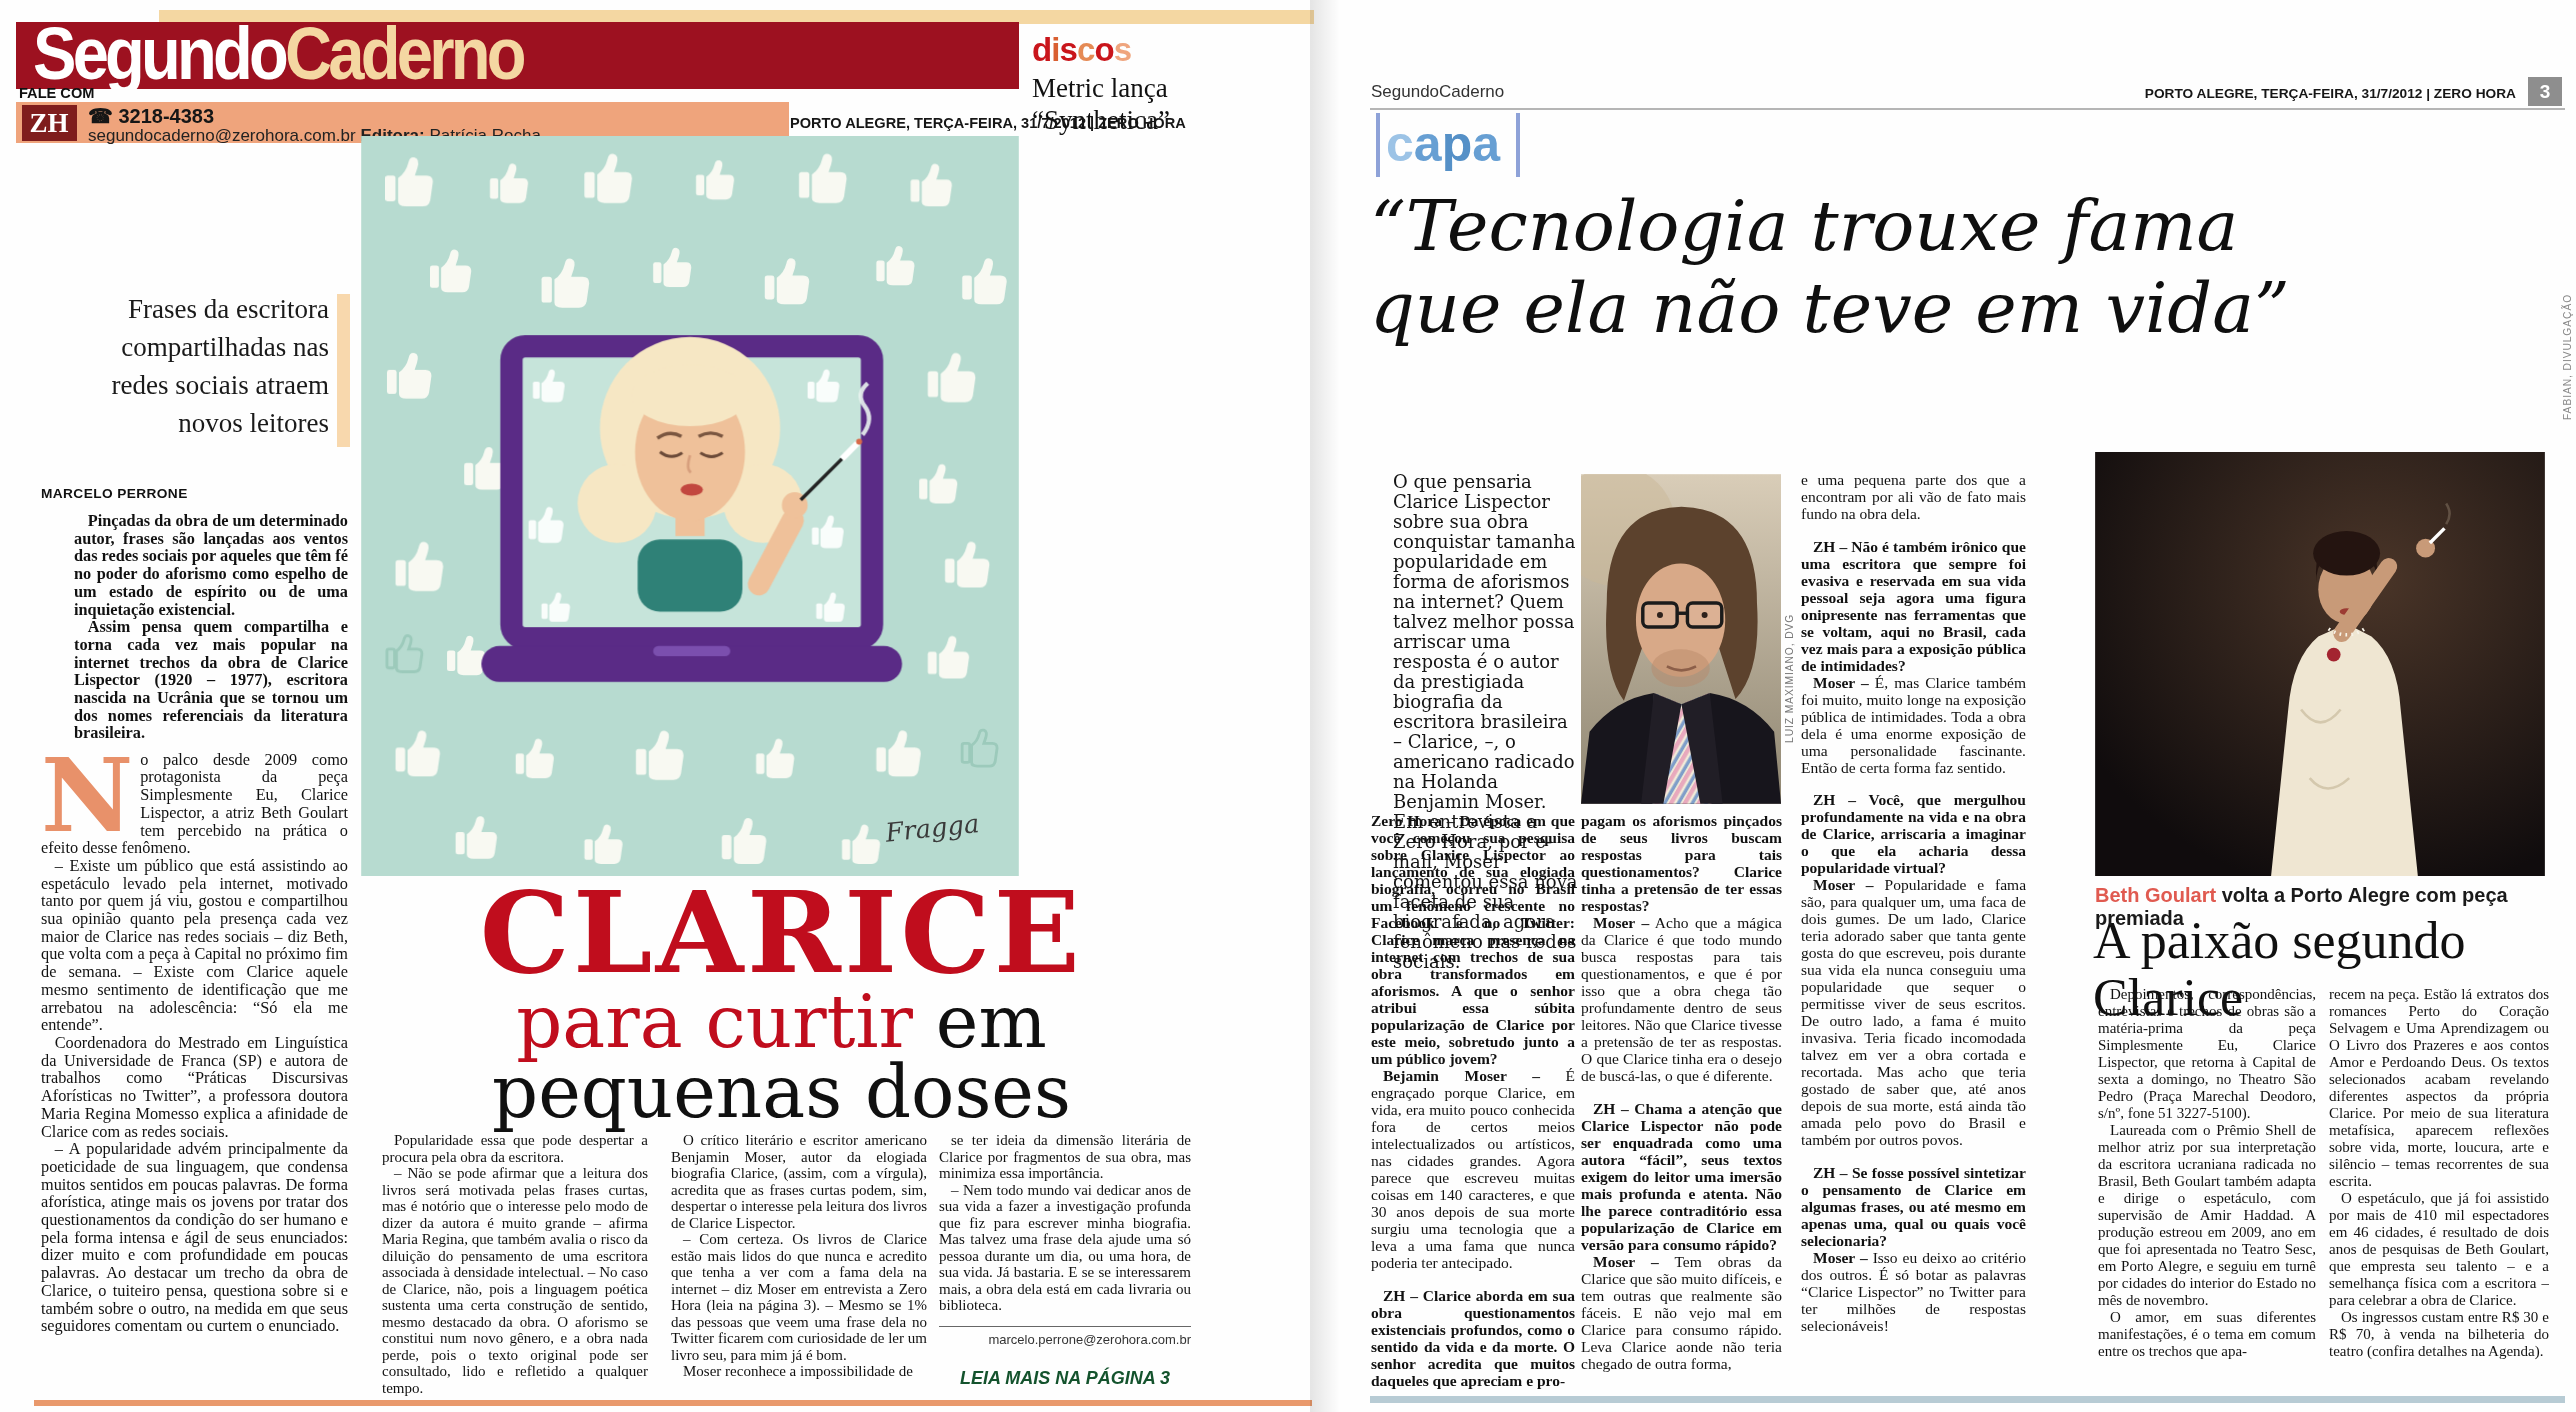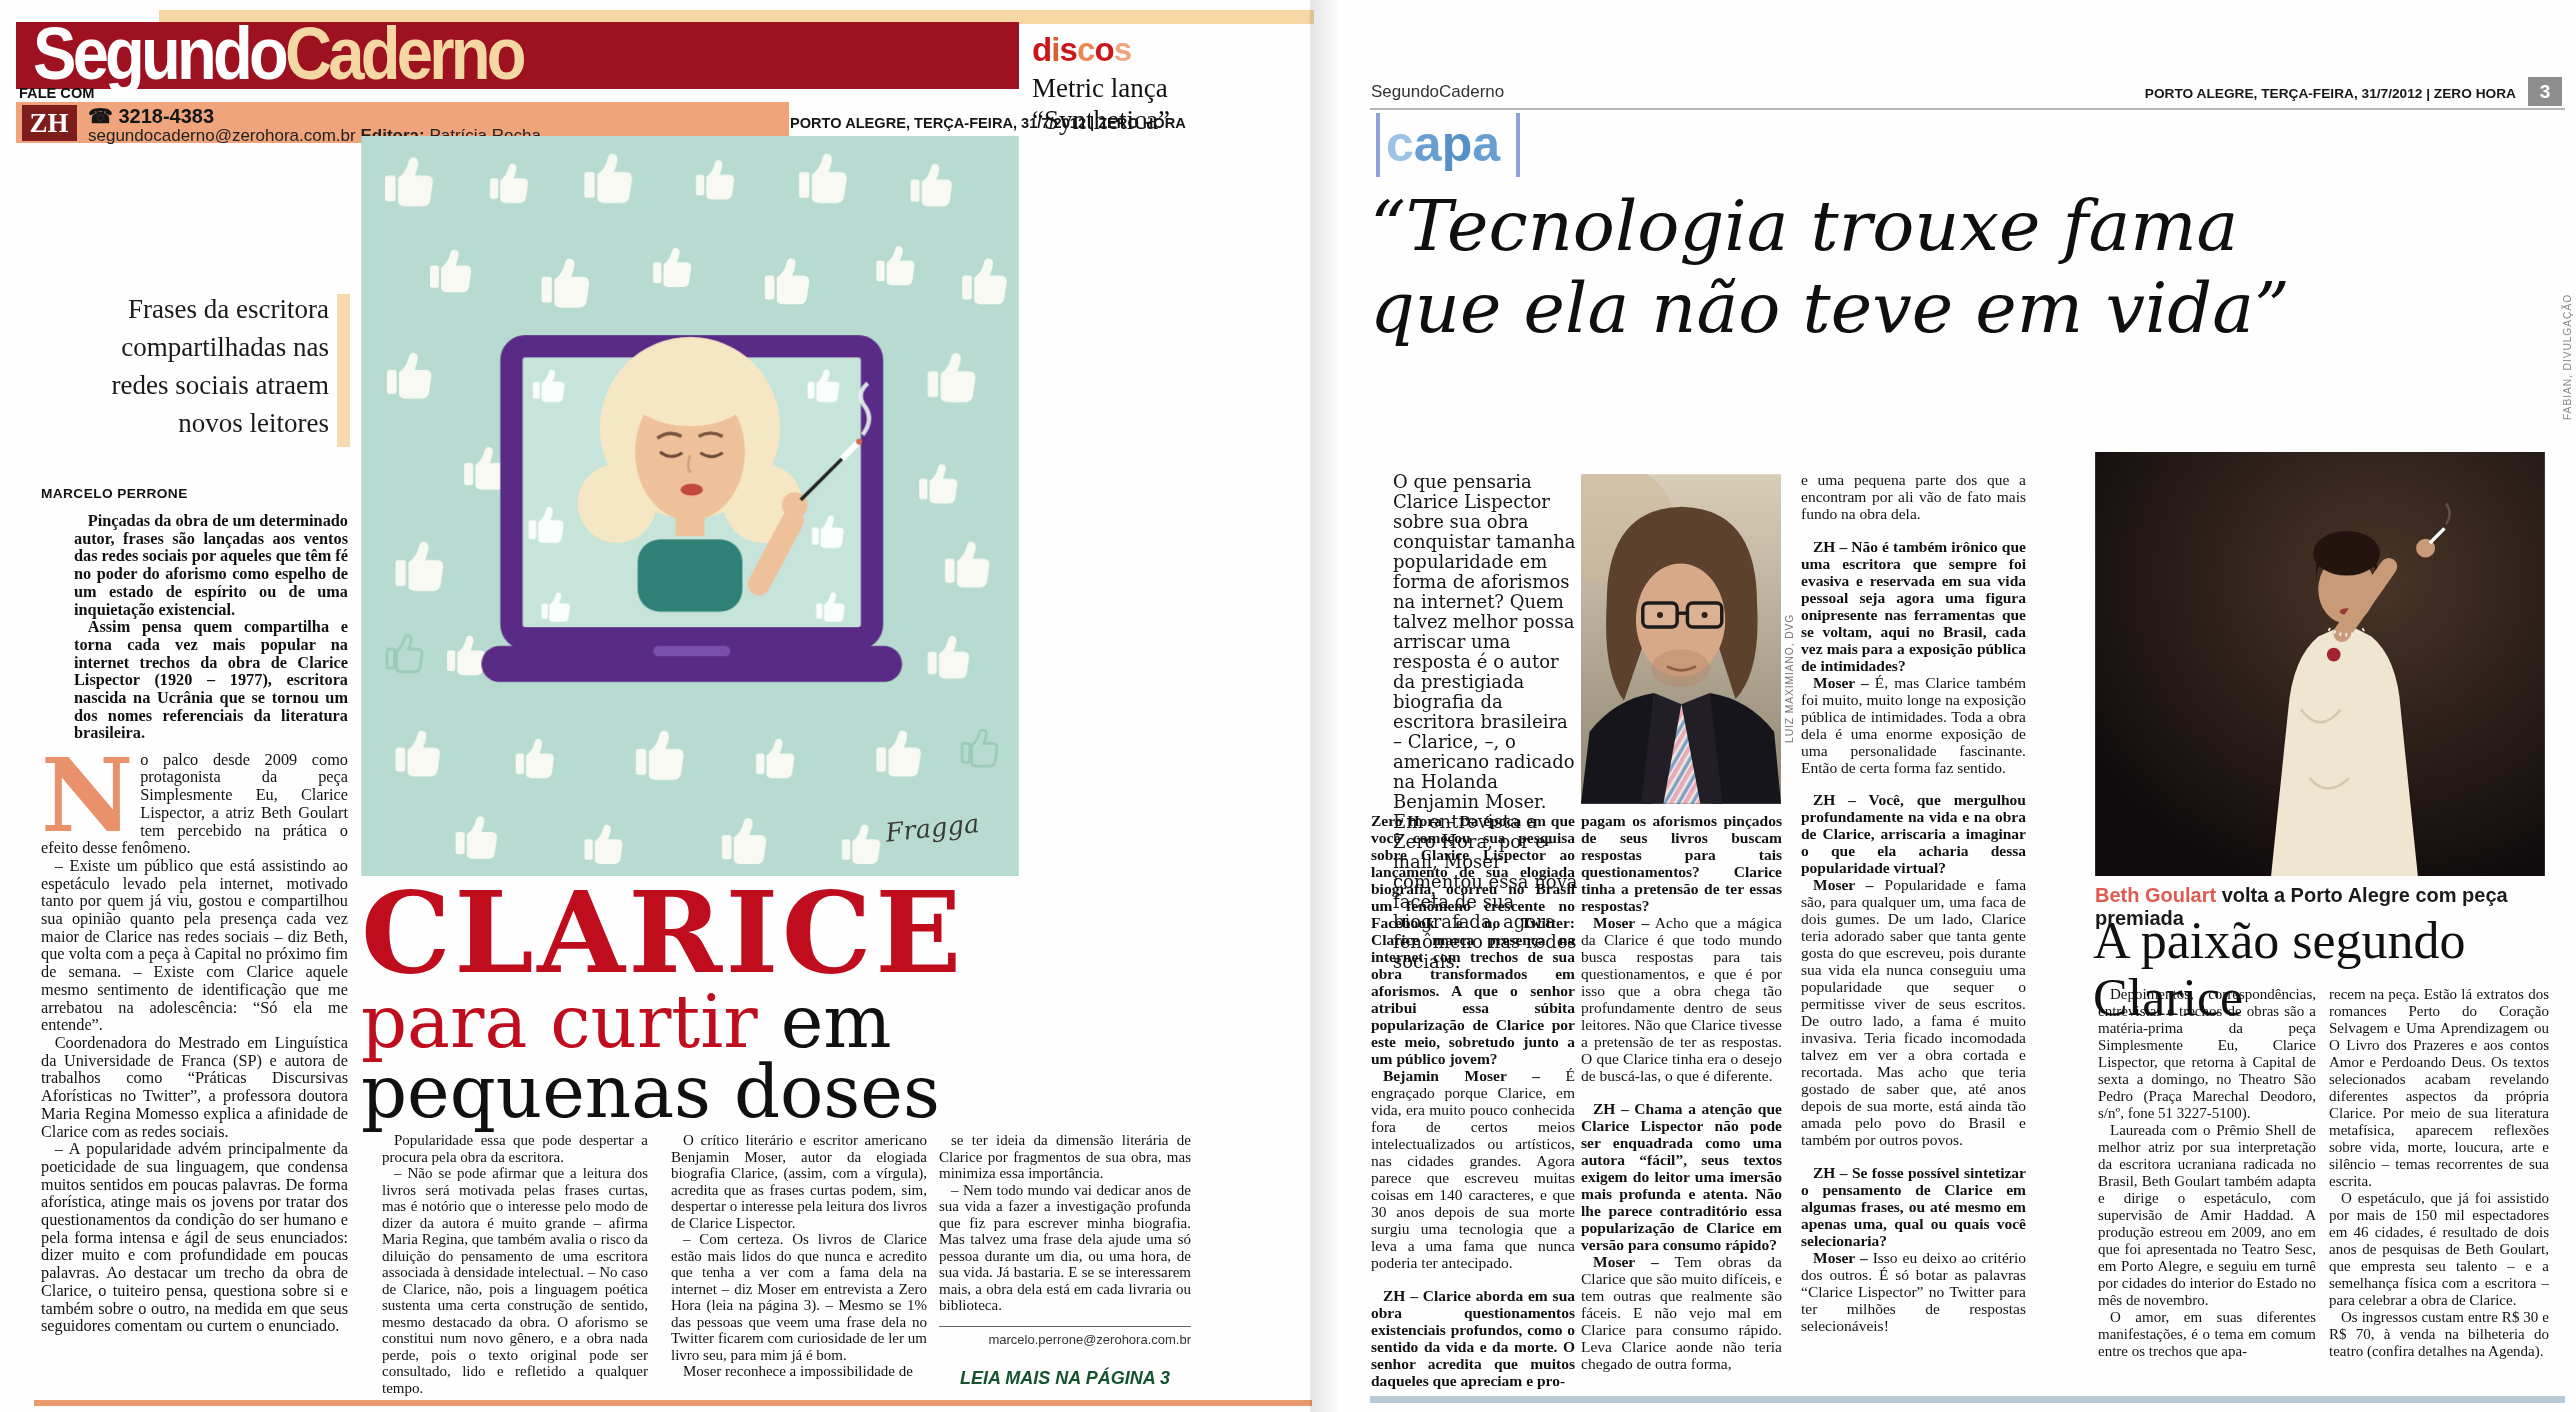--- a/index.html
+++ b/index.html
@@ -31,21 +31,21 @@
   .dateline-left{left:790px;top:115px;width:532px;font-size:14.6px;font-weight:bold;color:#161616;white-space:nowrap;}
   .deck{left:93px;top:290px;width:236px;text-align:right;font-size:27px;line-height:38px;color:#1a1a1a;}
   .deck-bar{left:337px;top:294px;width:13px;height:153px;background:#f8d8ad;}
   .byline{left:41px;top:486px;font-weight:bold;font-size:13.7px;letter-spacing:0.4px;color:#111;}
   .col1{left:41px;top:512px;width:307px;height:890px;font-size:16.3px;line-height:17.7px;overflow:hidden;}
   .col1 p{text-indent:13.7px;}
   .col1 .lede{font-weight:bold;margin-left:33px;}
   .col1 .drop{text-indent:0;}
   .dropcap{float:left;font-family:"DejaVu Serif",serif;font-weight:bold;font-size:101px;line-height:79px;
     color:#e8916a;padding:5.2px 6.9px 0 0;}
-  .big-head{left:361px;top:878px;width:841px;text-align:left;}
+  .big-head{left:361px;top:878px;width:841px;text-align:center;}
   .bh1{font-family:"DejaVu Serif",serif;font-weight:bold;font-size:113px;line-height:110px;
     color:#c00d1d;letter-spacing:3.4px;}
   .bh2{font-family:"DejaVu Serif",serif;font-size:72px;line-height:69px;color:#101010;}
   .bh2 .red{color:#c00d1d;}
   .bh3{font-family:"DejaVu Serif",serif;font-size:72px;line-height:70px;color:#101010;}
   .bcol{top:1132px;height:270px;font-size:15px;line-height:16.5px;overflow:hidden;}
   .bcol p{text-indent:12px;}
   .colA{left:382px;width:266px;}
   .colB{left:671px;width:256px;}
   .colC{left:939px;width:252px;}
@@ -357,20 +357,20 @@
     <span class="capred">Beth Goulart</span><span> volta a Porto Alegre com peça premiada</span>
   </div>
 
   <div class="abs scol colD jus">
     <p>Depoimentos, correspondências, entrevistas e trechos de obras são a matéria-prima da peça Simplesmente Eu, Clarice Lispector, que retorna à Capital de sexta a domingo, no Theatro São Pedro (Praça Marechal Deodoro, s/nº, fone 51 3227-5100).</p>
     <p>Laureada com o Prêmio Shell de melhor atriz por sua interpretação da escritora ucraniana radicada no Brasil, Beth Goulart também adapta e dirige o espetáculo, com supervisão de Amir Haddad. A produção estreou em 2009, ano em que foi apresentada no Teatro Sesc, em Porto Alegre, e seguiu em turnê por cidades do interior do Estado no mês de novembro.</p>
     <p>O amor, em suas diferentes manifestações, é o tema em comum entre os trechos que apa-</p>
   </div>
   <div class="abs scol colE jus">
     <p class="first" style="text-indent:0;">recem na peça. Estão lá extratos dos romances Perto do Coração Selvagem e Uma Aprendizagem ou O Livro dos Prazeres e aos contos Amor e Perdoando Deus. Os textos selecionados acabam revelando diferentes aspectos da própria Clarice. Por meio de sua literatura metafísica, aparecem reflexões sobre vida, morte, loucura, arte e silêncio – temas recorrentes de sua escrita.</p>
-    <p>O espetáculo, que já foi assistido por mais de 150 mil espectadores em 46 cidades, é resultado de dois anos de pesquisas de Beth Goulart, que empresta seu talento – e a semelhança física com a escritora – para celebrar a obra de Clarice.</p>
+    <p>O espetáculo, que já foi assistido por mais de 410 mil espectadores em 46 cidades, é resultado de dois anos de pesquisas de Beth Goulart, que empresta seu talento – e a semelhança física com a escritora – para celebrar a obra de Clarice.</p>
     <p>Os ingressos custam entre R$ 30 e R$ 70, à venda na bilheteria do teatro (confira detalhes na Agenda).</p>
   </div>
 
   <div class="abs rp-bottomrule"></div>
 
 </div>
 
 
 </body></html>

